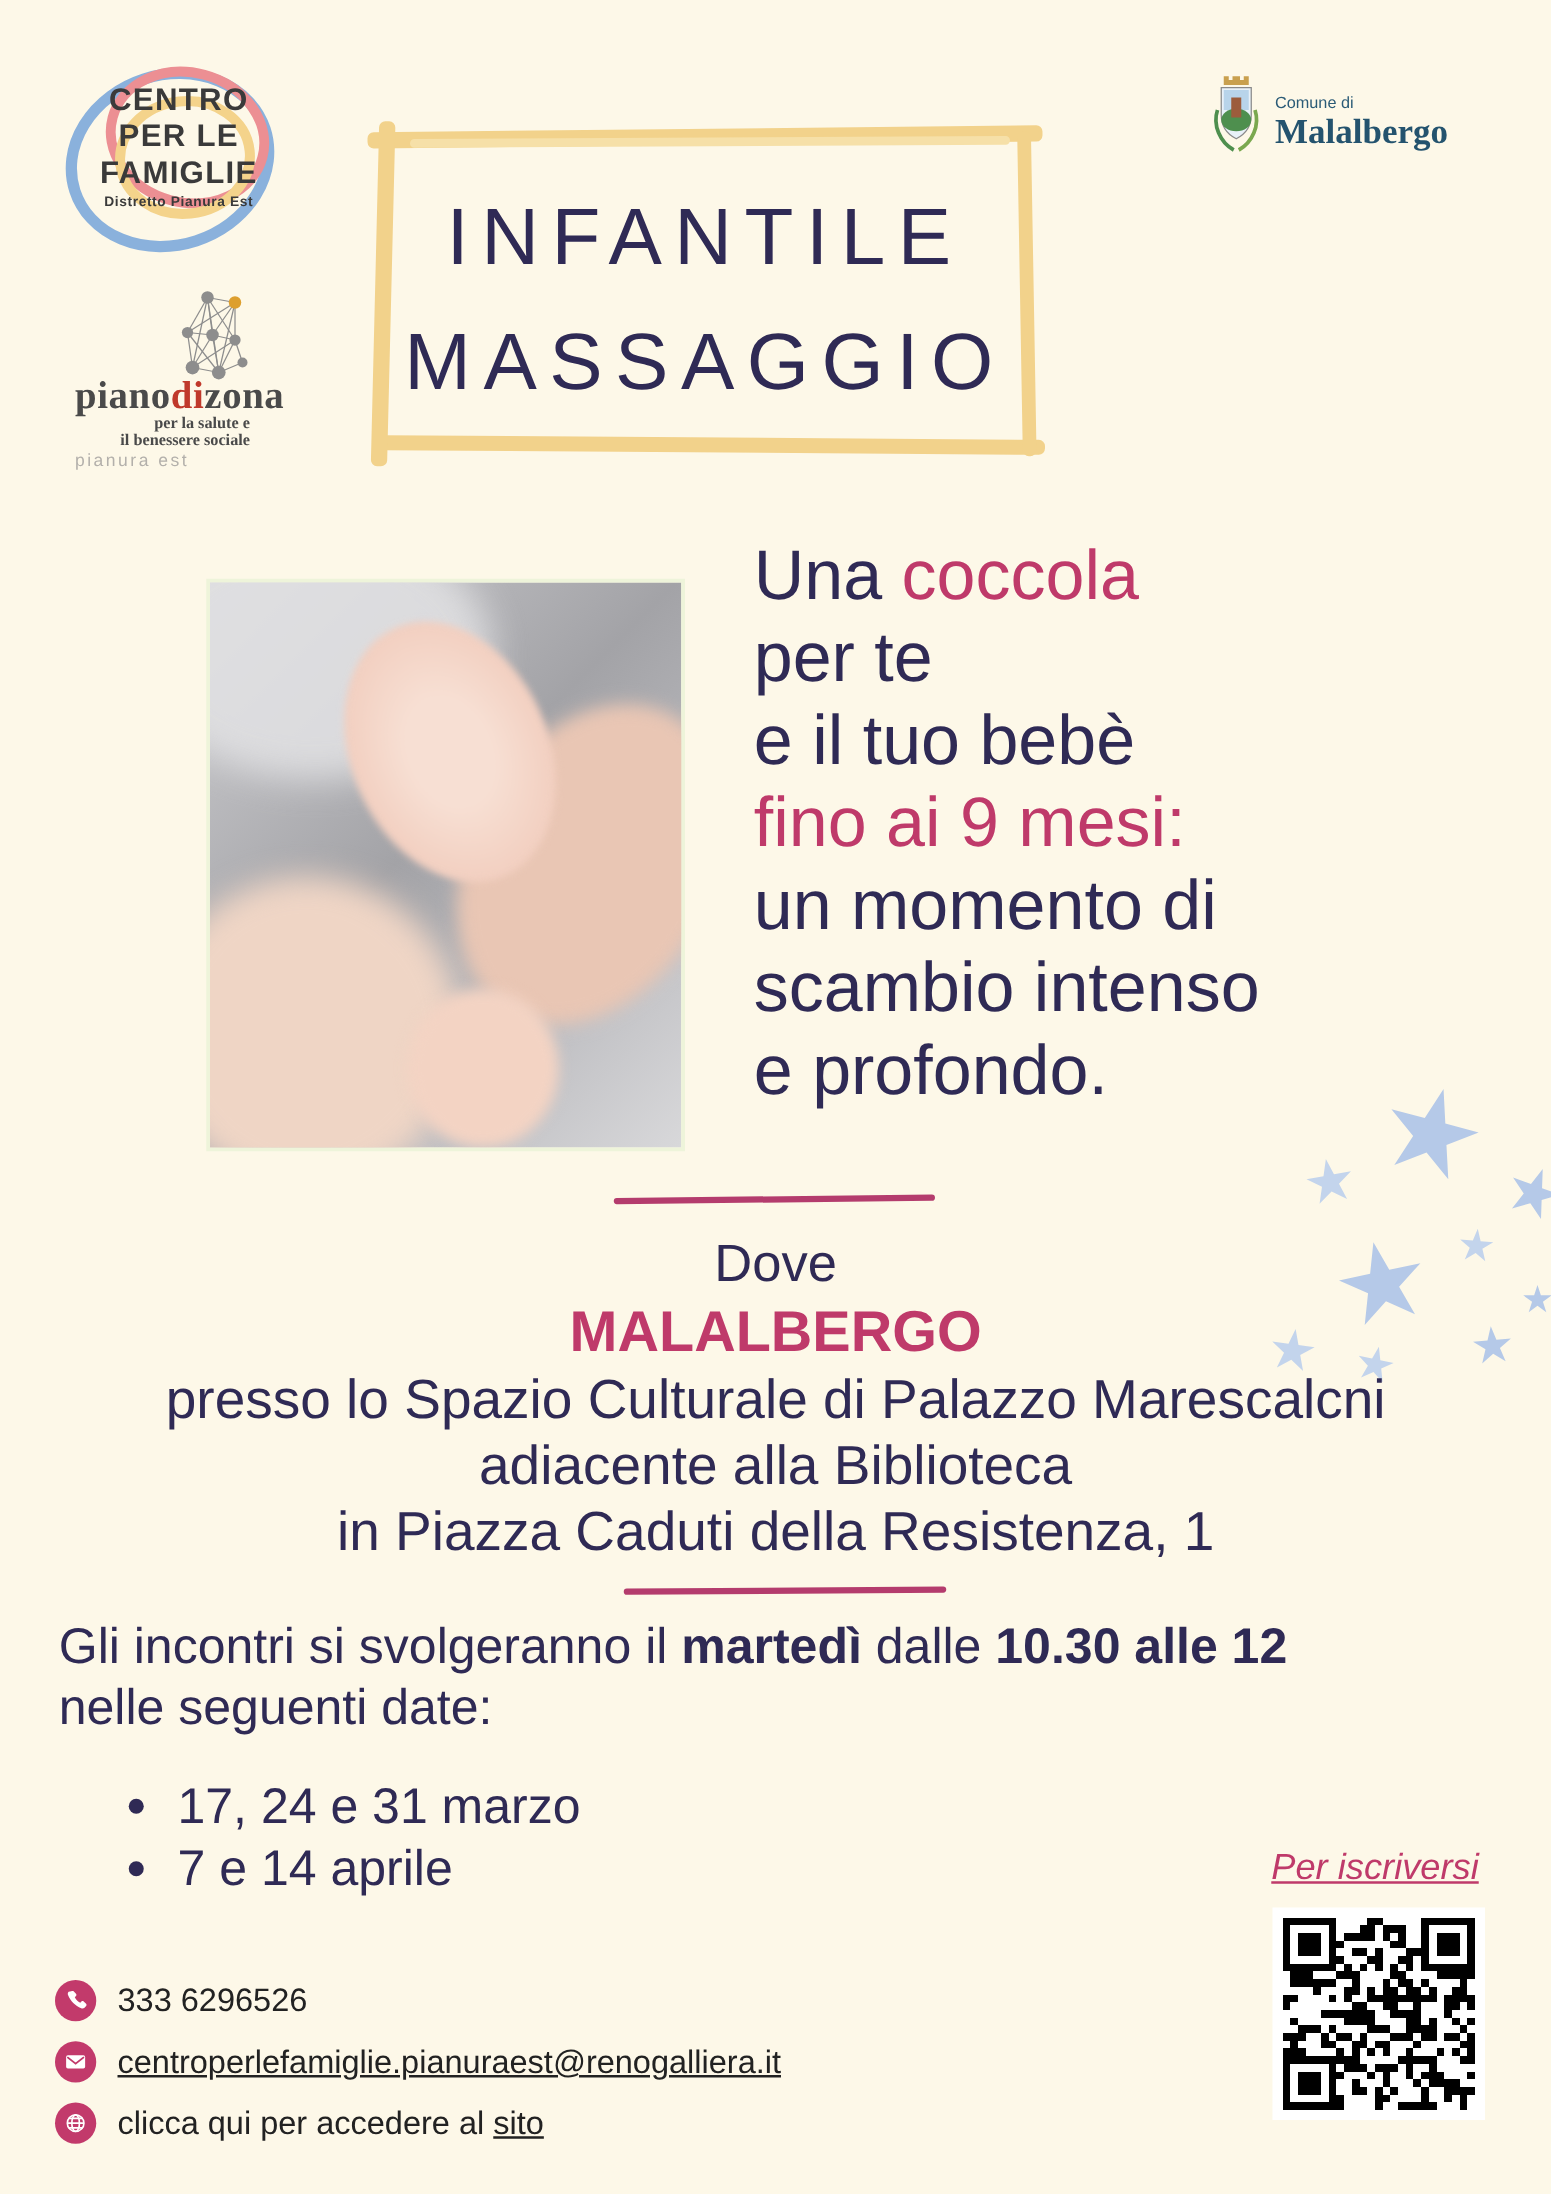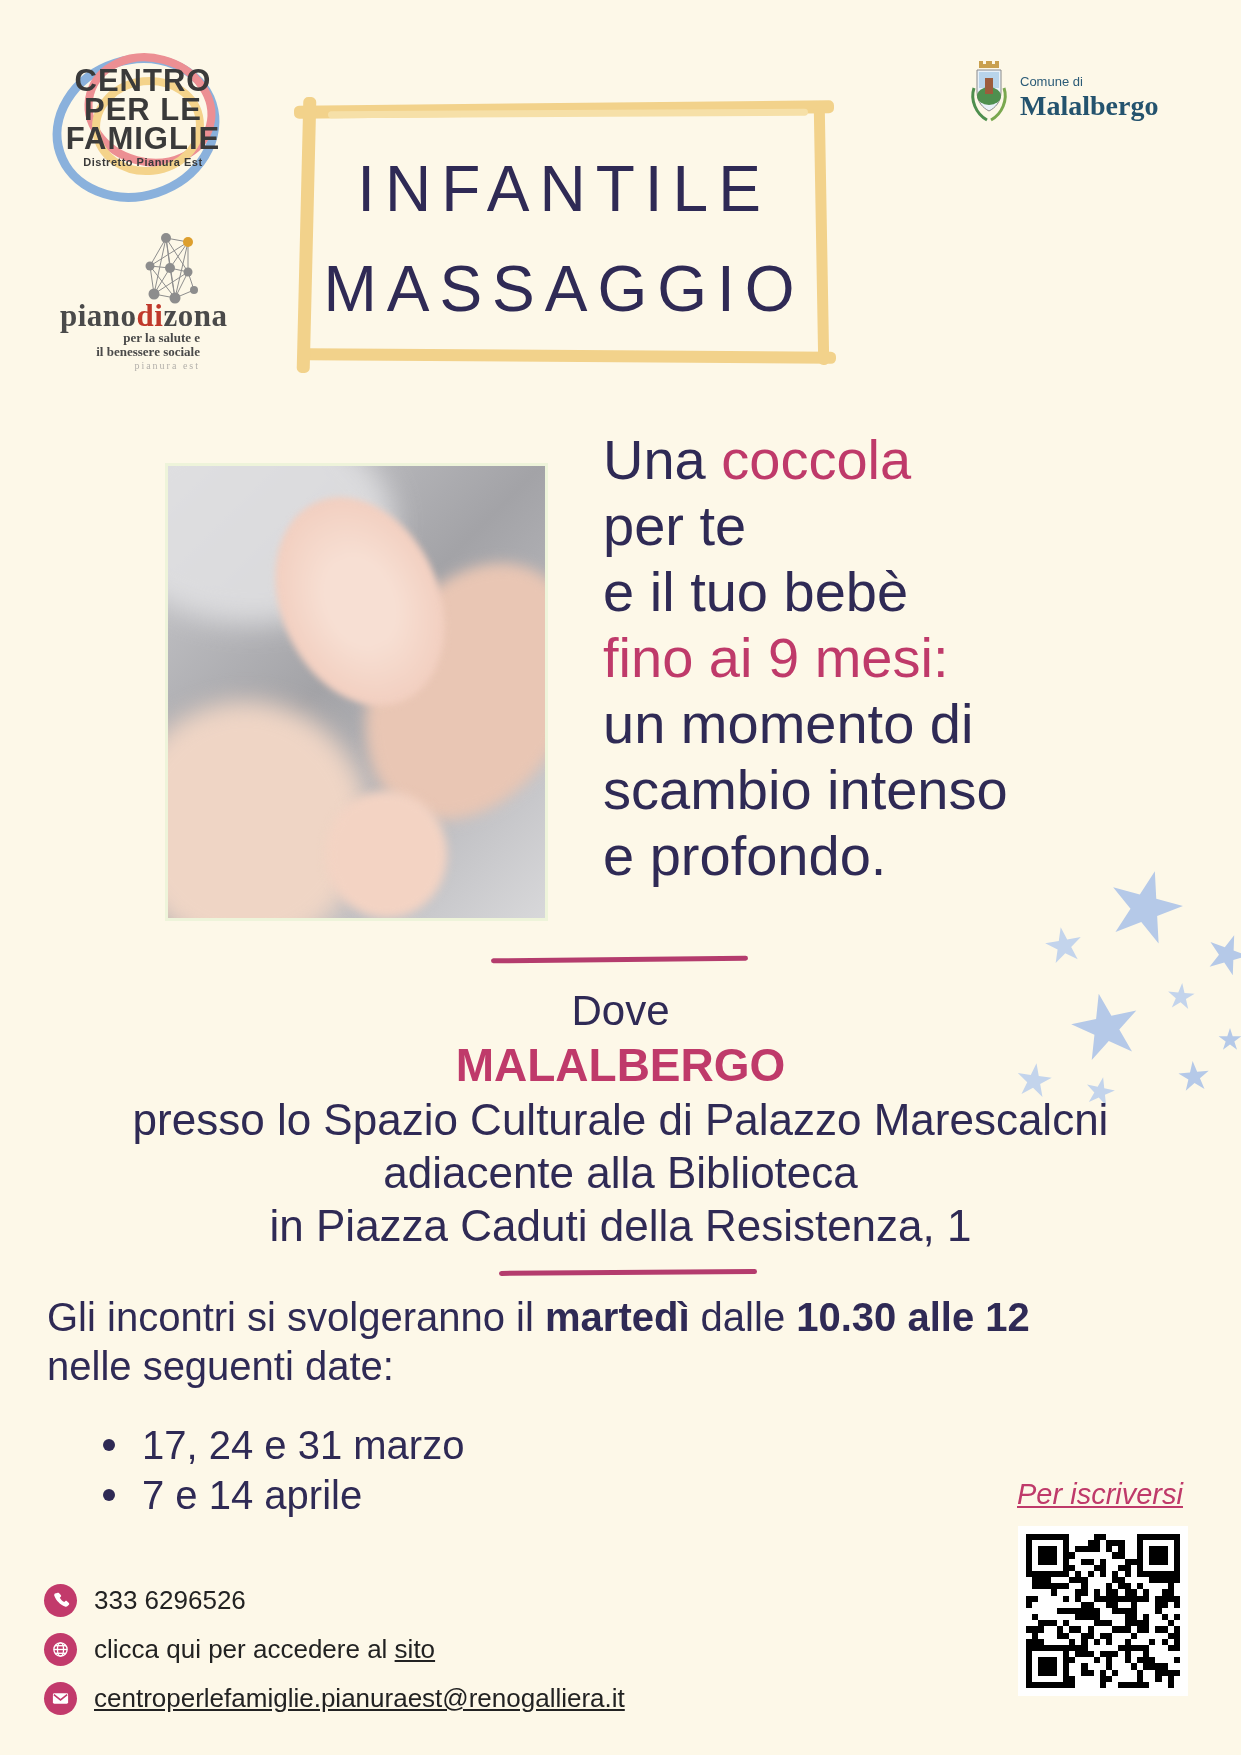--- a/index.html
+++ b/index.html
@@ -5,33 +5,33 @@
   html,body{margin:0;padding:0;background:#fdf8e8;}
   .poster{
     position:relative;width:1241px;height:1755px;margin:0 auto;
     background:#fdf8e8;overflow:hidden;
     font-family:"Liberation Sans",sans-serif;color:#2f2a55;
   }
   
   .cpf{position:absolute;left:48px;top:38px;width:190px;height:170px;}
   .cpf svg.rings{position:absolute;left:0;top:0;}
   .cpf .cpf-text{position:absolute;left:15px;top:28px;width:160px;text-align:center;
-    font-weight:bold;color:#3a3a3a;font-size:31px;line-height:29px;letter-spacing:1px;}
+    font-weight:bold;color:#3a3a3a;font-size:25px;line-height:29px;letter-spacing:1px;}
   .cpf .cpf-sub{position:absolute;left:15px;top:118px;width:160px;text-align:center;
     font-weight:bold;color:#3a3a3a;font-size:11px;letter-spacing:0.5px;}
   .pdz{position:absolute;left:60px;top:232px;width:160px;height:145px;}
   .pdz .pdz-icon{position:absolute;left:82px;top:0;}
   .pdz-word{position:absolute;left:0;top:66px;font-family:"Liberation Serif",serif;
     font-weight:bold;font-size:31px;color:#4a4a4a;letter-spacing:0.5px;}
   .pdz-word .di{color:#c0392b;}
   .pdz-sub1,.pdz-sub2{position:absolute;width:140px;text-align:right;font-weight:bold;
     font-family:"Liberation Serif",serif;font-size:13px;color:#4a4a4a;}
   .pdz-sub1{top:98px;} .pdz-sub2{top:112px;}
-  .pdz-sub3{position:absolute;width:140px;text-align:right;top:128px;
-    font-family:Liberation Serif, serif;font-size:10px;color:#b3b0ab;letter-spacing:2px;}
+  .pdz-sub3{position:absolute;width:140px;top:128px;
+    font-family:Liberation Sans, sans-serif;font-size:14px;color:#b3b0ab;letter-spacing:2px;}
   .comune{position:absolute;left:968px;top:60px;display:flex;align-items:flex-start;gap:10px;justify-content:flex-end;}
   .comune-txt{padding-top:14px;}
   .comune-small{font-size:13px;color:#2b5b77;}
   .comune-name{font-family:"Liberation Serif",serif;font-weight:bold;font-size:28px;color:#24536e;margin-top:1px;}
   
   .frame{position:absolute;left:298px;top:103px;width:532px;height:262px;}
   .frame .stroke{position:absolute;background:#f2d28b;border-radius:5px;}
   .frame .s-top{left:-4px;top:0;width:540px;height:13px;transform:rotate(-0.6deg);}
   .frame .s-top2{left:30px;top:7px;width:480px;height:7px;background:#f6e0a8;transform:rotate(-0.3deg);}
   .frame .s-bottom{left:4px;top:247px;width:534px;height:12px;transform:rotate(0.4deg);}
@@ -559,35 +559,35 @@
       <span class="c-icon">
         <svg width="19" height="19" viewBox="0 0 20 20">
             <path d="M6.4 2.2c.5-.5 1.4-.5 1.9 0l2 2c.5.5.5 1.4 0 1.9l-1 1c1 2 2.6 3.6 4.6 4.6l1-1c.5-.5 1.4-.5 1.9 0l2 2c.5.5.5 1.4 0 1.9l-1.3 1.3c-.7.7-1.8.9-2.8.5-5-2-9.1-6.1-11.1-11.1-.4-1-.2-2.1.5-2.8z" fill="#fff"></path>
           </svg>
       </span>
       <span class="c-text">333 6296526</span>
     </div>
     <div class="c-row">
       <span class="c-icon">
         <svg width="19" height="19" viewBox="0 0 20 20">
+            <rect x="2" y="4.5" width="16" height="11" rx="1.5" fill="#fff"></rect>
+            <path d="M3 6l7 5.5L17 6" fill="none" stroke="#c23a6b" stroke-width="1.6"></path>
+          </svg>
+      </span>
+      <a class="c-text link">centroperlefamiglie.pianuraest@renogalliera.it</a>
+    </div>
+    <div class="c-row">
+      <span class="c-icon">
+        <svg width="19" height="19" viewBox="0 0 20 20">
             <g fill="none" stroke="#fff" stroke-width="1.4">
               <circle cx="10" cy="10" r="7"></circle>
               <ellipse cx="10" cy="10" rx="3.2" ry="7"></ellipse>
               <line x1="3" y1="10" x2="17" y2="10"></line>
               <line x1="4" y1="6" x2="16" y2="6"></line>
               <line x1="4" y1="14" x2="16" y2="14"></line>
             </g>
           </svg>
       </span>
       <span class="c-text"><span>clicca qui per accedere al </span><a class="link">sito</a></span>
     </div>
-    <div class="c-row">
-      <span class="c-icon">
-        <svg width="19" height="19" viewBox="0 0 20 20">
-            <rect x="2" y="4.5" width="16" height="11" rx="1.5" fill="#fff"></rect>
-            <path d="M3 6l7 5.5L17 6" fill="none" stroke="#c23a6b" stroke-width="1.6"></path>
-          </svg>
-      </span>
-      <a class="c-text link">centroperlefamiglie.pianuraest@renogalliera.it</a>
-    </div>
   </div>
 
 </div>
 
 </body></html>

